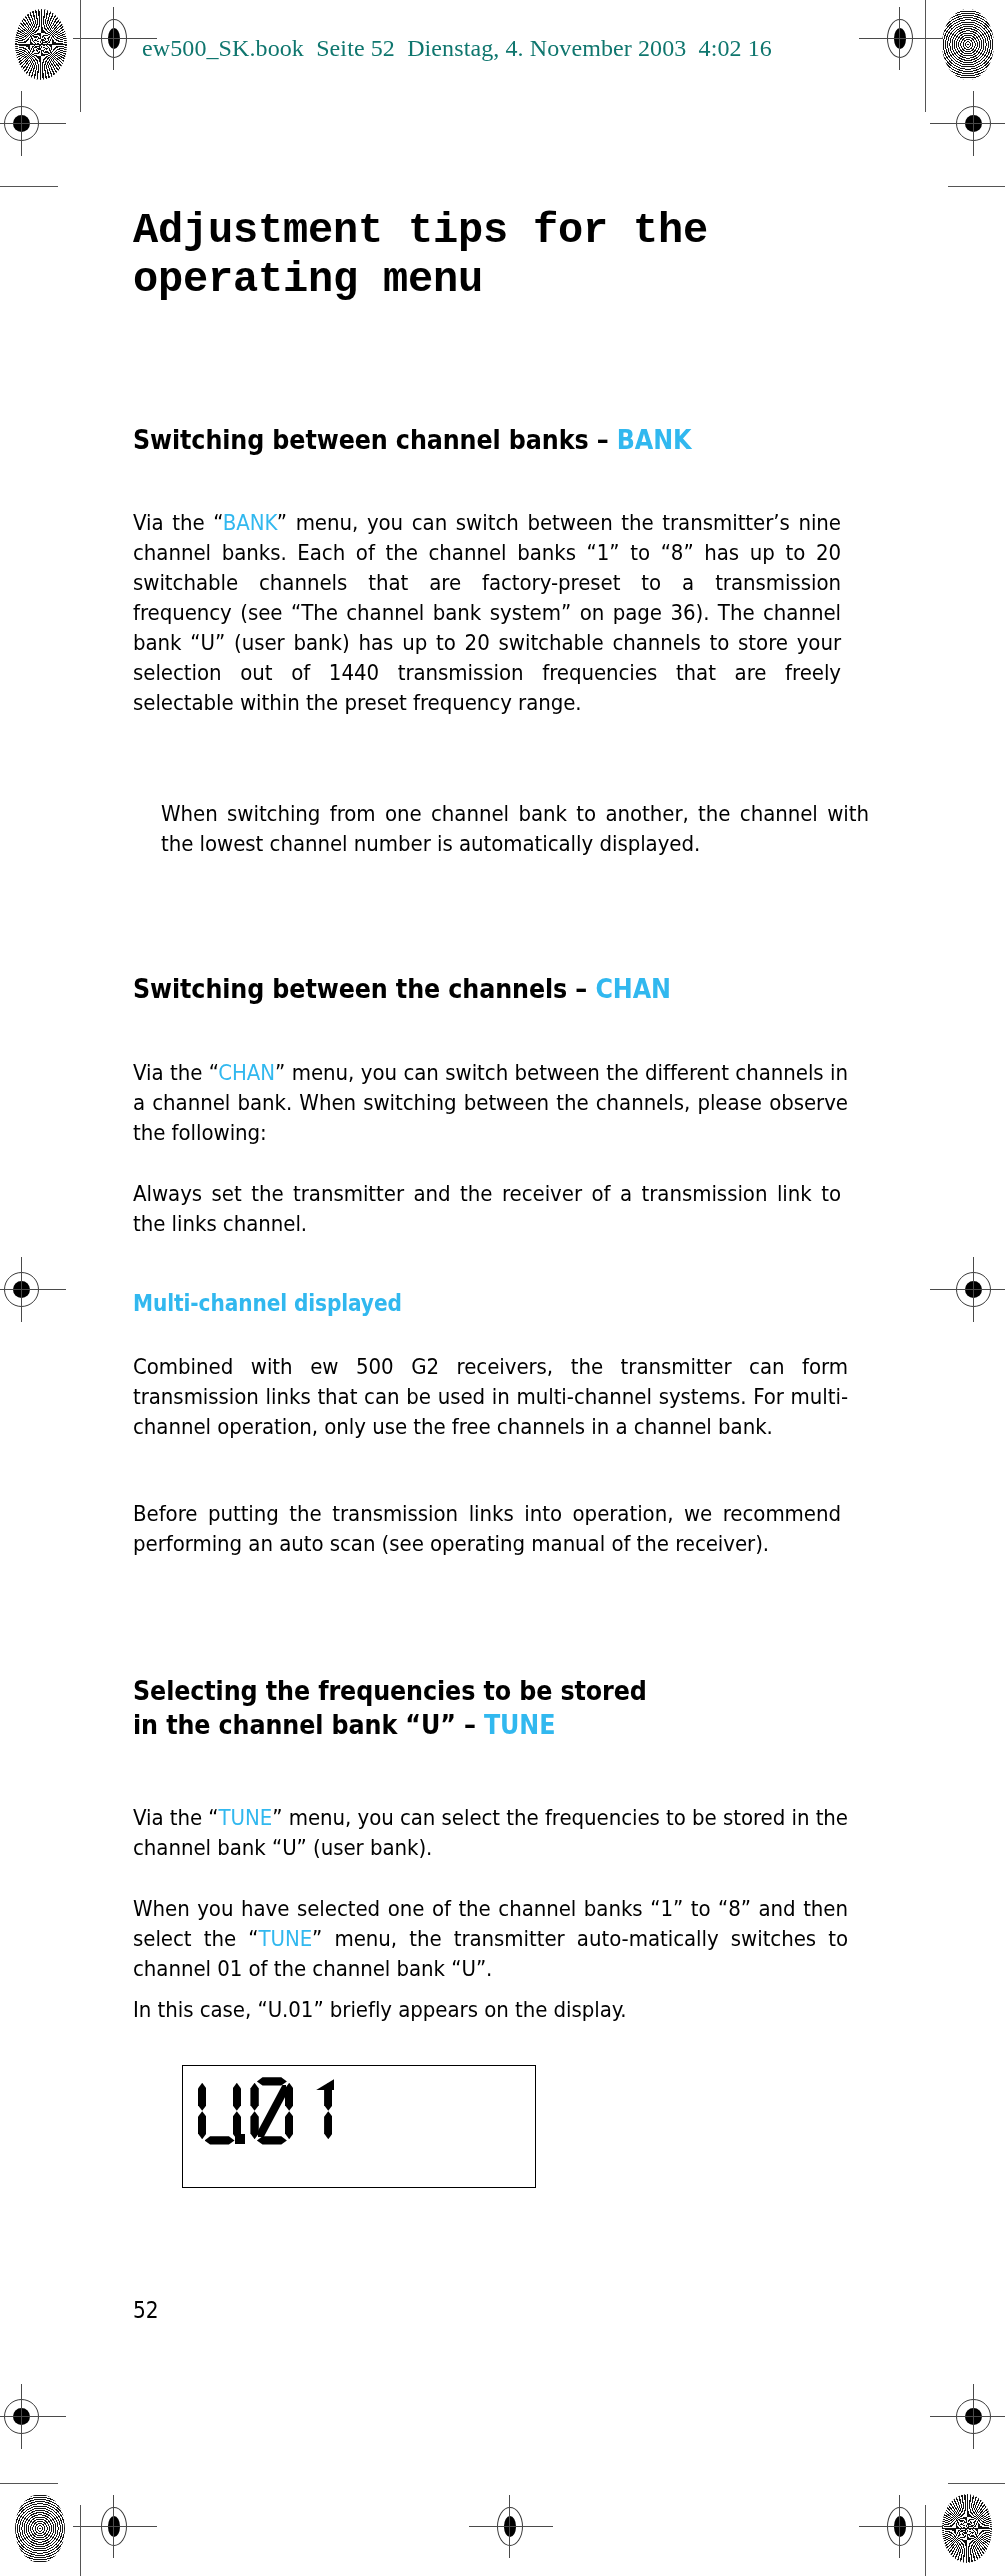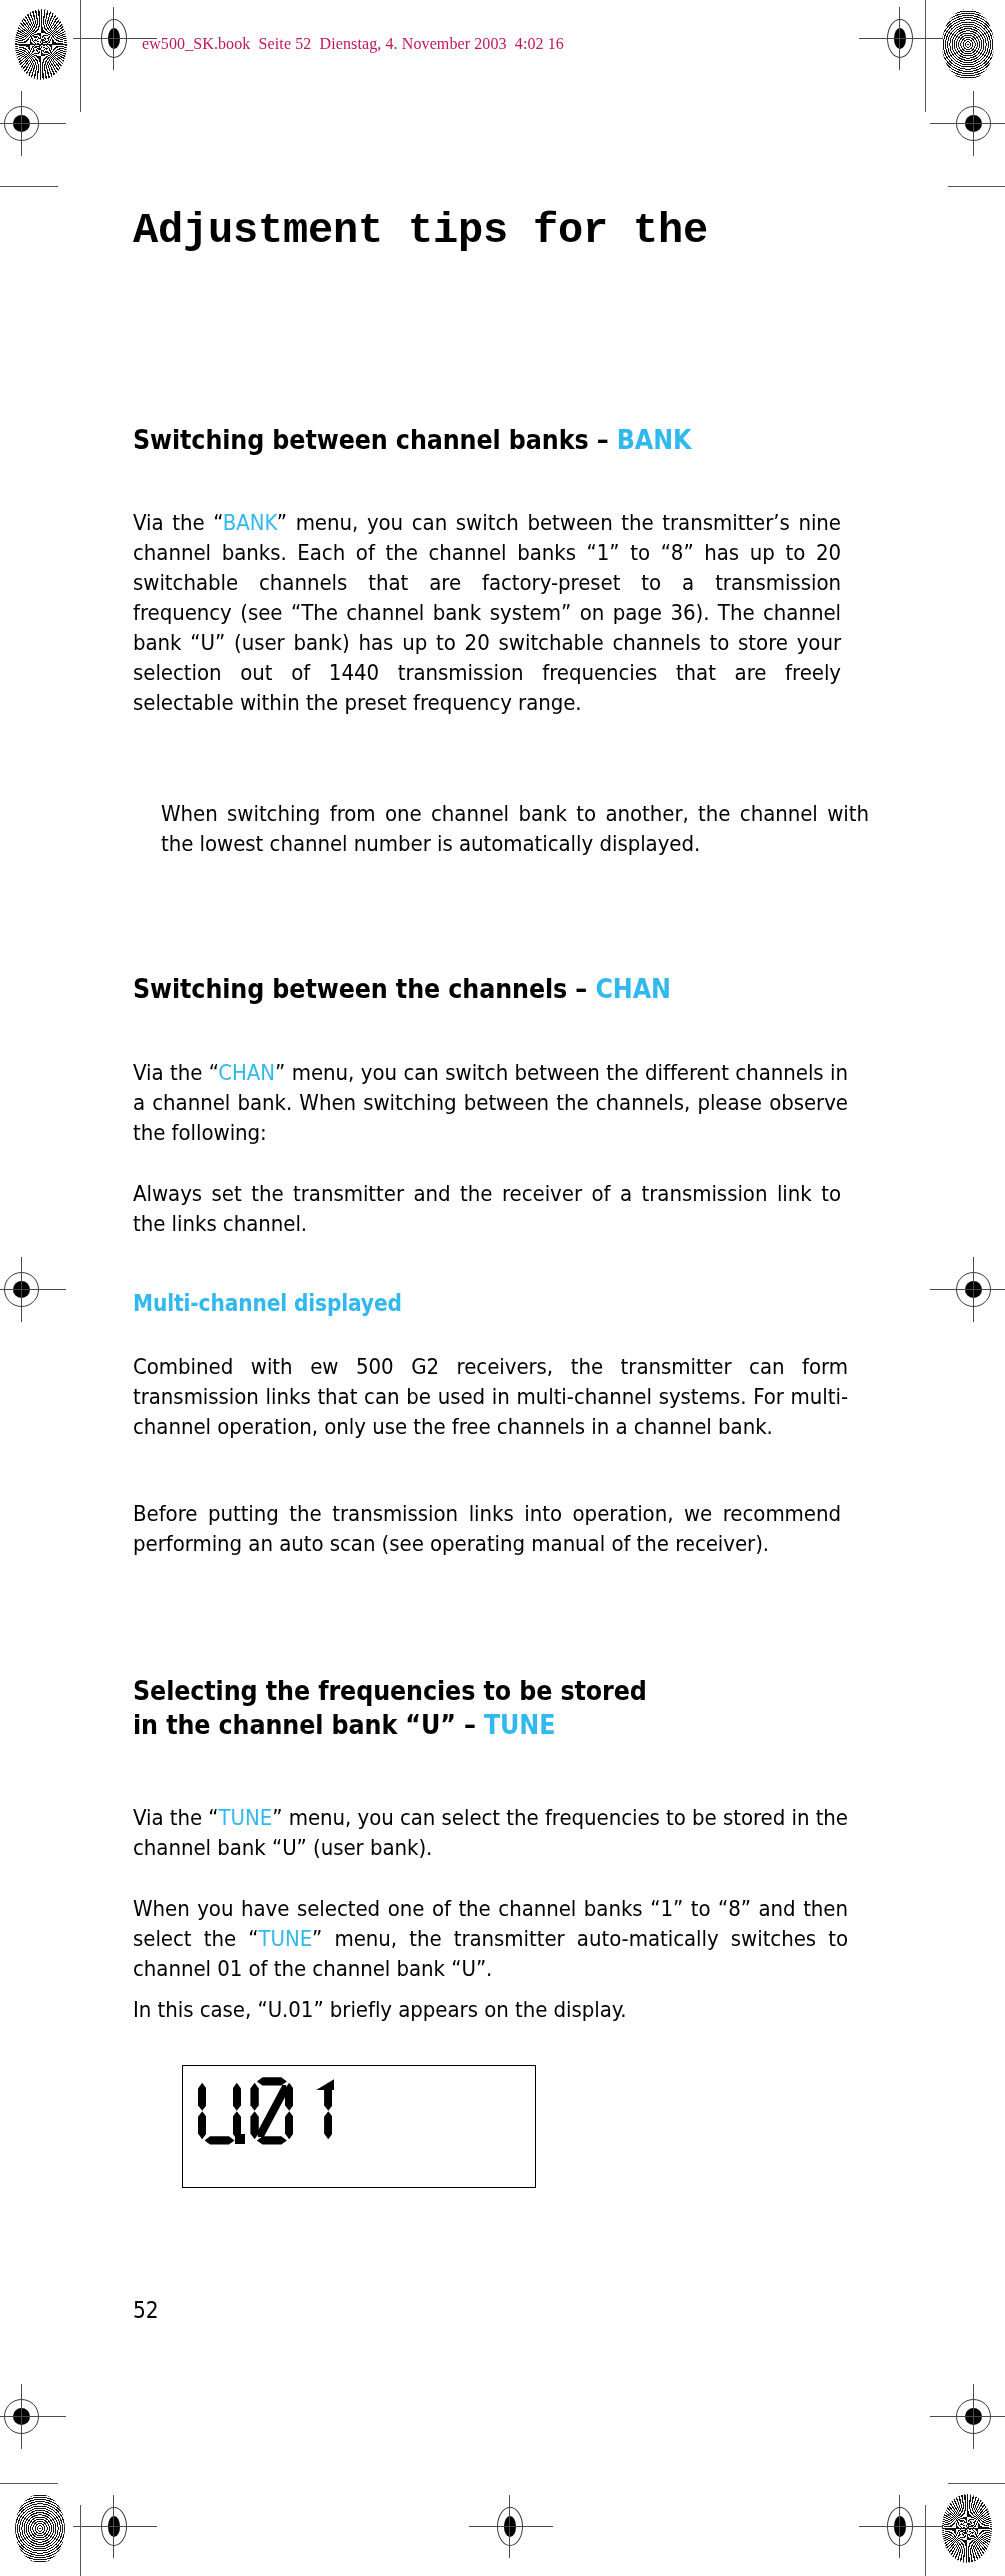--- a/index.html
+++ b/index.html
@@ -79,23 +79,23 @@
   .trimline { position: absolute; background: #555; }
   .trimline.h { height: 1.3px; }
   .trimline.v { width: 1.3px; }
 
   
   .slugline {
     position: absolute;
     left: 142px;
     top: 35px;
     font-family: "Liberation Serif", "DejaVu Serif", serif;
-    font-size: 16px;
+    font-size: 24px;
     letter-spacing: 0.1px;
-    color: #be185d;
+    color: #0f766e;
     white-space: pre;
   }
 
   
   .content {
     position: absolute;
     left: 133px;
     top: 0;
     width: 708px;
   }
@@ -341,20 +341,21 @@
   <div class="trimline h" style="left:0px; top:2483px; width:58px;"></div>
   <div class="trimline h" style="left:948px; top:2483px; width:58px;"></div>
 </div>
 
 <div class="slugline">ew500_SK.book  Seite 52  Dienstag, 4. November 2003  4:02 16</div>
 
 <div class="content">
 
   <h1 class="page-title">
     <span class="l1">Adjustment tips for the</span>
+    <span class="l2">operating menu</span>
   </h1>
 
   <h2 class="section" style="top:423px;">
     <span>Switching between channel banks – </span><span class="accent">BANK</span>
   </h2>
 
   <p class="body" style="top:508px;"><span>Via the “</span><span class="accent">BANK</span><span>” menu, you can switch between the transmitter’s nine channel banks. Each of the channel banks “1” to “8” has up to 20 switchable channels that are factory-preset to a transmission frequency (see “The channel bank system” on page 36). The channel bank “U” (user bank) has up to 20 switchable channels to store your selection out of 1440 transmission frequencies that are freely selectable within the preset frequency range.</span></p>
 
   <p class="body" style="top:799px;margin-left:28px;"><span>When switching from one channel bank to another, the channel with the lowest channel number is automatically displayed.</span></p>
 

